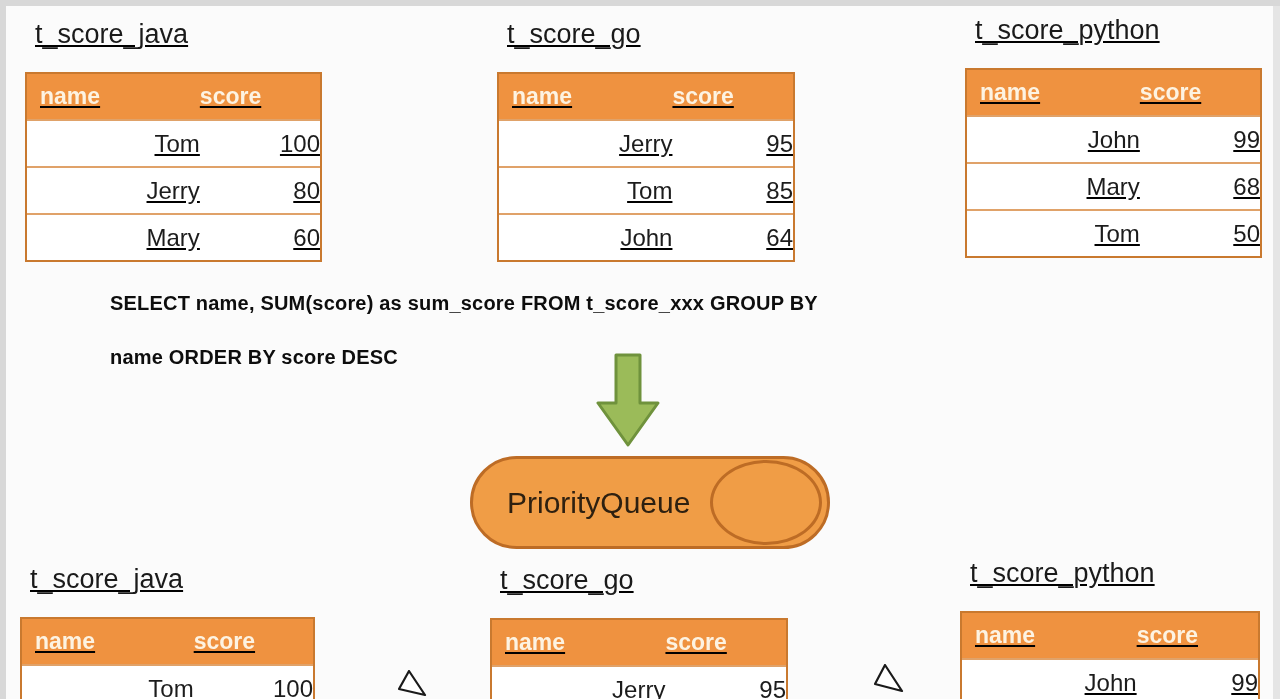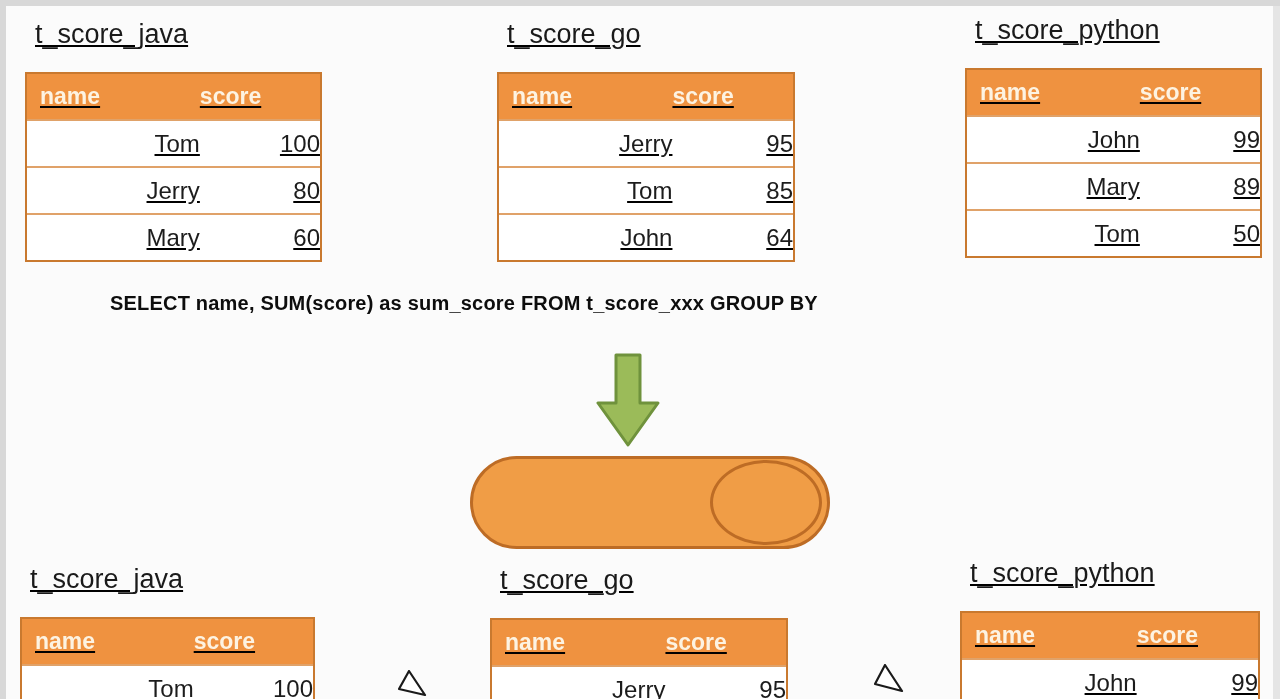--- a/index.html
+++ b/index.html
@@ -116,39 +116,41 @@
     <div class="tr head">
       <div class="td-name">name</div>
       <div class="td-score">score</div>
     </div>
     <div class="tr body">
       <div class="td-name">John</div>
       <div class="td-score">99</div>
     </div>
     <div class="tr body">
       <div class="td-name">Mary</div>
-      <div class="td-score">89</div>
+      <div class="td-score">68</div>
     </div>
     <div class="tr body">
       <div class="td-name">Tom</div>
       <div class="td-score">50</div>
     </div>
   </div>
 </div>
 
 <div class="sql">
   <span>SELECT name, SUM(score) as sum_score FROM t_score_xxx GROUP BY</span>
+  <span>name ORDER BY score DESC</span>
 </div>
 
 <svg class="down-arrow" width="64" height="95" viewBox="0 0 64 95">
   <path d="M20,2 L44,2 L44,50 L62,50 L32,92 L2,50 L20,50 Z" fill="var(--arrow-fill,#9bbb59)" stroke="var(--arrow-stroke,#6f923c)" stroke-width="3" stroke-linejoin="round"></path>
 </svg>
 
 <div class="queue">
   <div class="queue-ellipse"></div>
+  <div class="queue-label">PriorityQueue</div>
 </div>
 
 <div class="tbl-wrap" style="left:20px;top:559px;width:295px;">
   <div class="tbl-title">t_score_java</div>
   <div class="tbl">
     <div class="tr head">
       <div class="td-name">name</div>
       <div class="td-score">score</div>
     </div>
     <div class="tr body">

